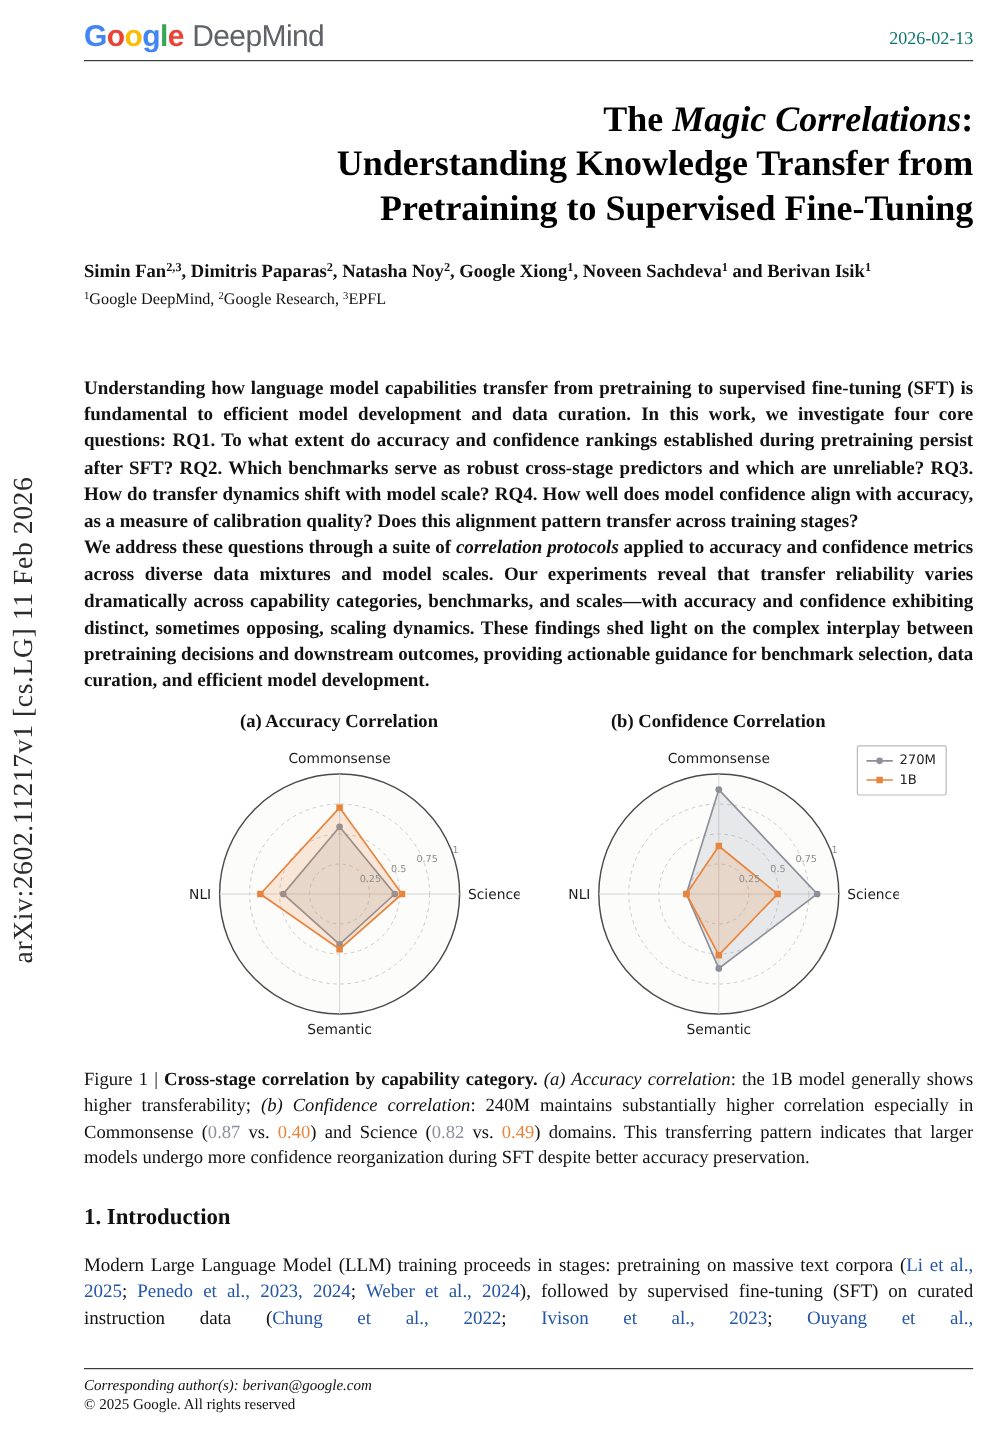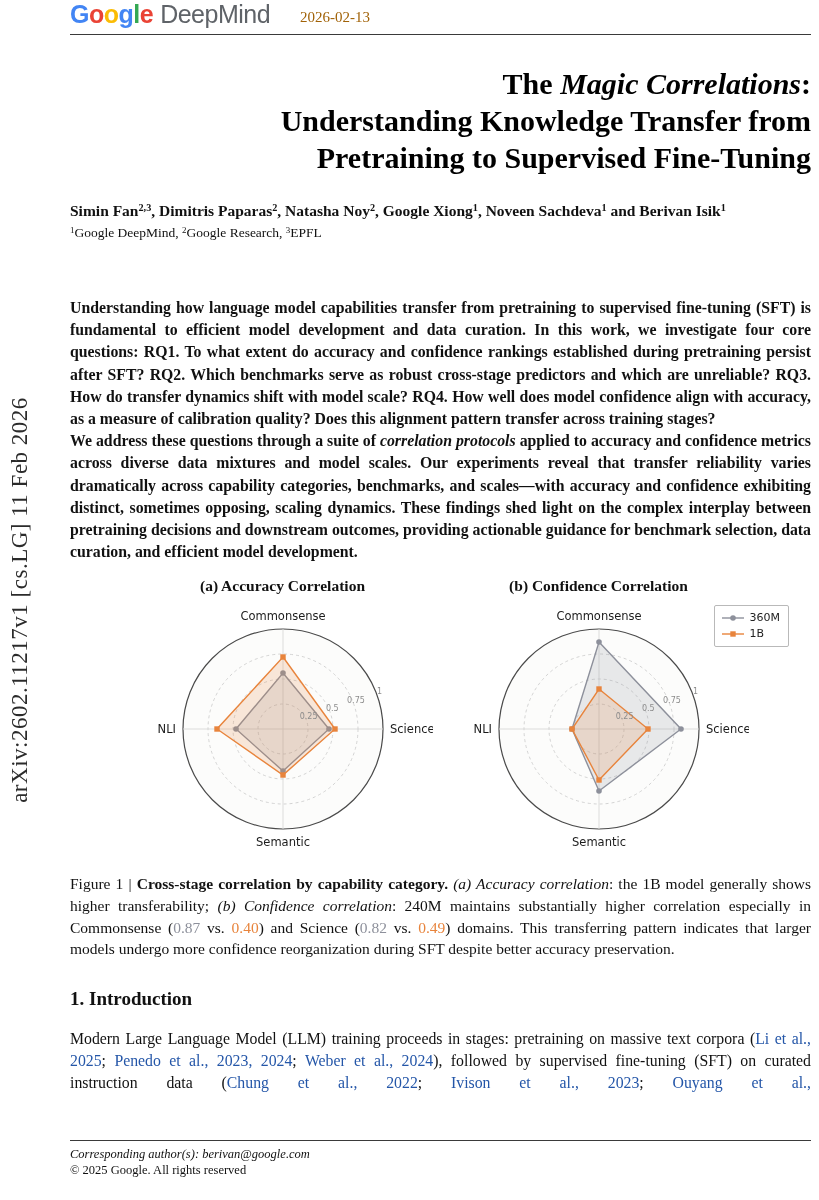--- a/index.html
+++ b/index.html
@@ -21,27 +21,27 @@
     white-space: nowrap;
     font-size: 23px;
     color: #2b2b2b;
     letter-spacing: 0.5px;
   }
 
   .content { position: absolute; left: 70px; right: 8px; top: 0; }
 
   
   .header {
-    display: flex; justify-content: flex-start; align-items: flex-end;
-    padding-top: 0; padding-bottom: 5px;
+    display: flex; justify-content: space-between; align-items: flex-end;
+    padding-top: 16px; padding-bottom: 5px;
     border-bottom: 1.2px solid #3a3a3a;
   }
   .logo { font-family: "Liberation Sans", sans-serif; font-size: 25px; font-weight: 600; letter-spacing: -0.5px; }
   .logo-deepmind { font-weight: 500; margin-left: 7px; }
-  .date { font-size: 15px; color: #a16207; padding-bottom: 3px; margin-left: 30px; }
+  .date { font-size: 15px; color: #0f766e; padding-bottom: 3px; margin-left: 30px; }
 
   
   .title {
     margin-top: 30px;
     font-size: 30px; line-height: 37px; font-weight: 700;
     color: #000;
     text-align: right;
   }
   .authors { margin-top: 26px; font-size: 15.5px; font-weight: 700; }
   .affiliations { margin-top: 5px; font-size: 13.5px; }
@@ -186,21 +186,21 @@
             <text x="150" y="249" font-size="11.5" fill="#1c1c1c" text-anchor="middle" font-family="DejaVu Sans, sans-serif">Semantic</text>
             <text x="43" y="136" font-size="11.5" fill="#1c1c1c" text-anchor="end" font-family="DejaVu Sans, sans-serif">NLI</text>
           </svg>
       </div>
       <div class="legend" id="legend">
           <div class="legend-row">
             <svg width="24" height="10">
               <line x1="1" y1="5" x2="23" y2="5" stroke="#8d909b" stroke-width="1.4"></line>
               <circle cx="12" cy="5" r="2.8" fill="#8d909b"></circle>
             </svg>
-            <span>360M</span>
+            <span>270M</span>
           </div>
           <div class="legend-row">
             <svg width="24" height="10">
               <line x1="1" y1="5" x2="23" y2="5" stroke="#e8843c" stroke-width="1.4"></line>
               <rect x="9.3" y="2.3" width="5.4" height="5.4" fill="#e8843c"></rect>
             </svg>
             <span>1B</span>
           </div>
         </div>
     </div>

